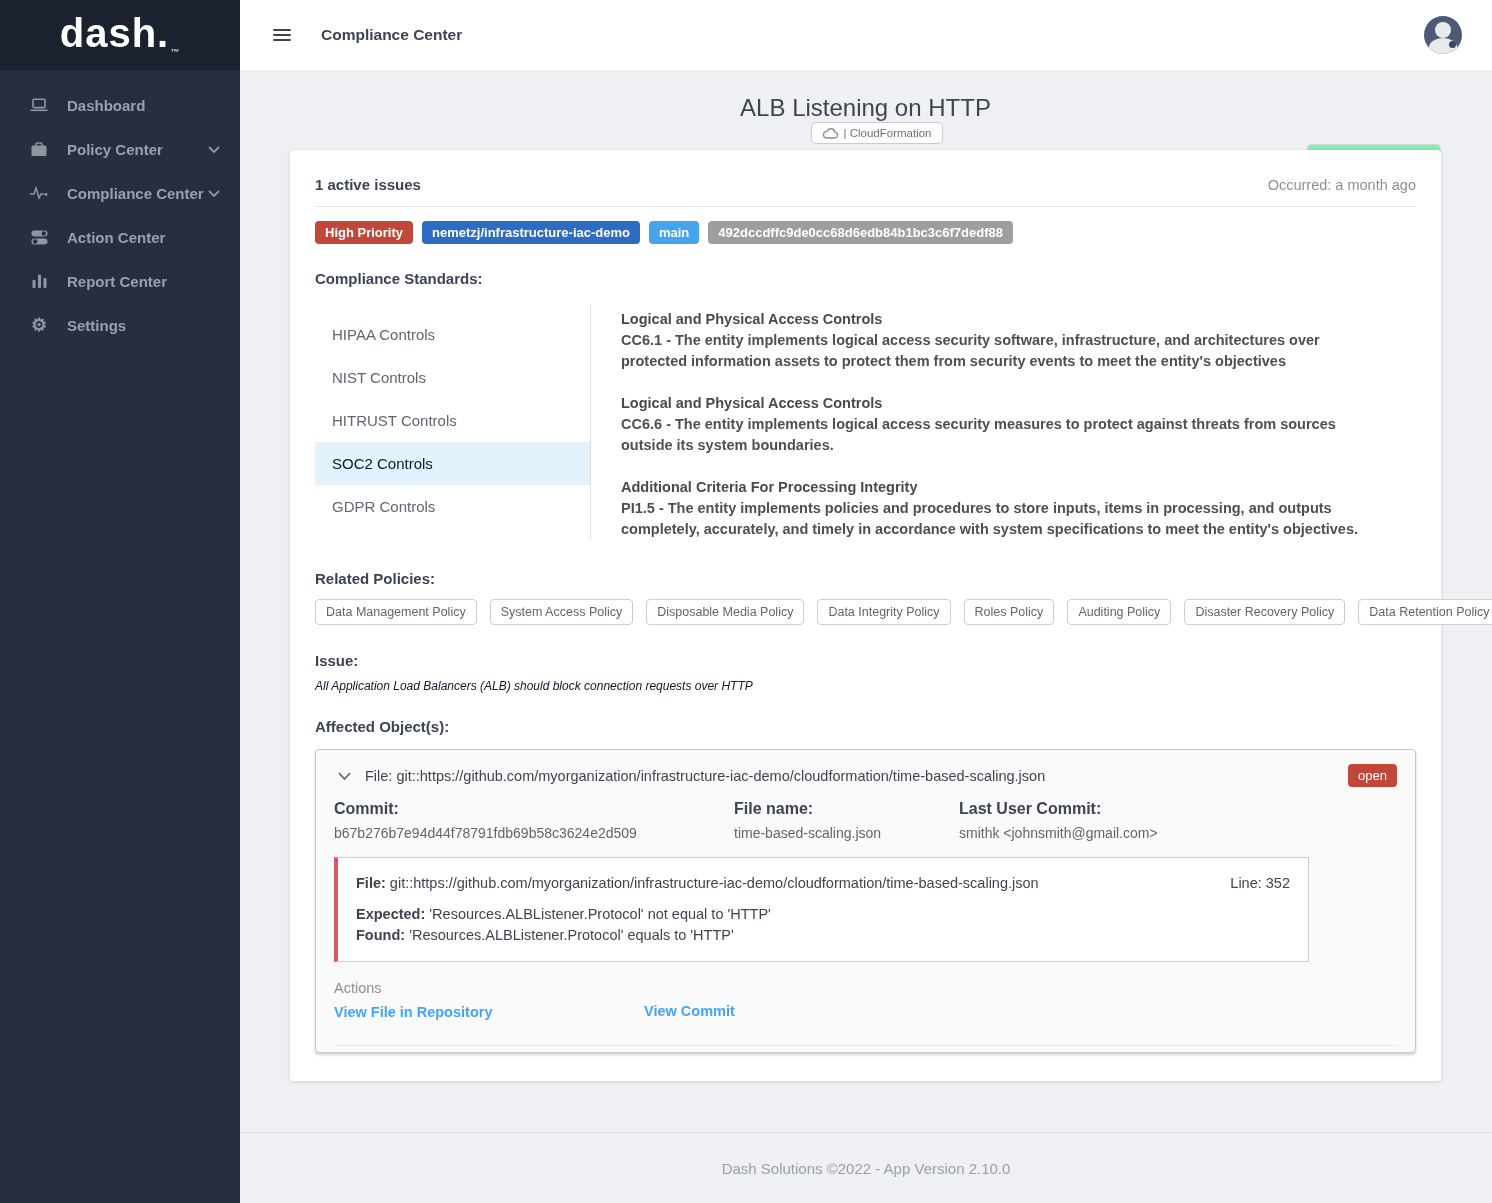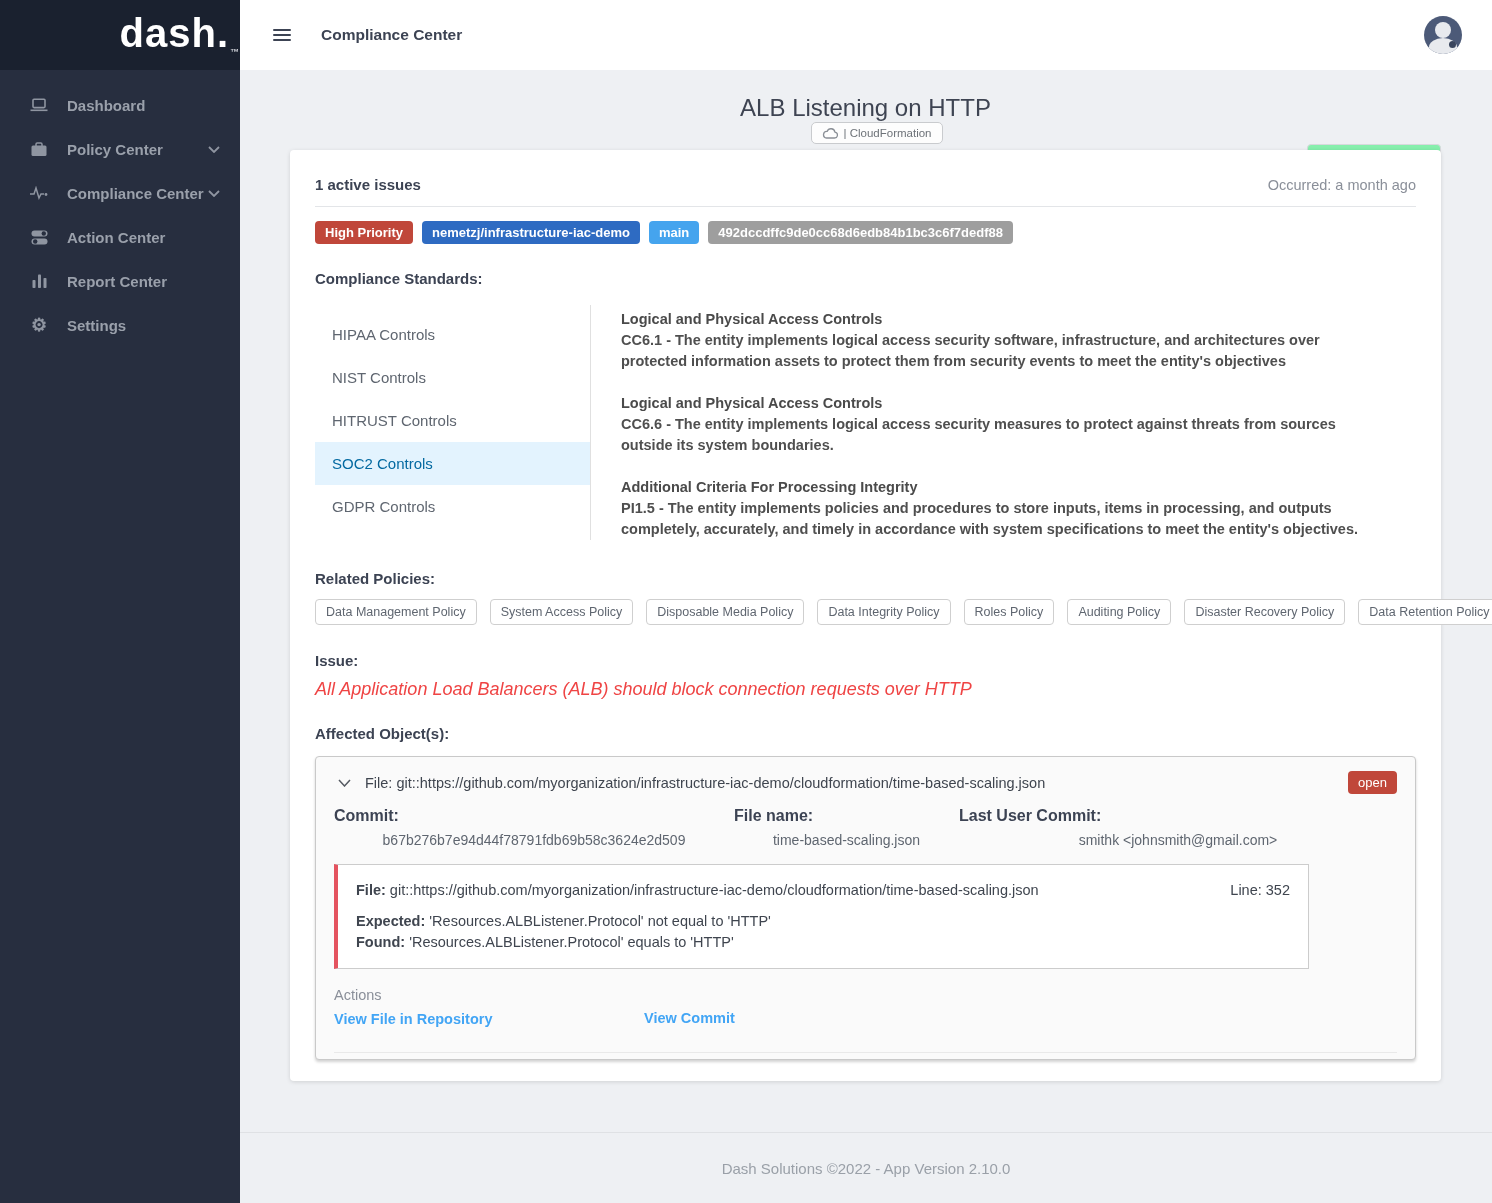--- a/index.html
+++ b/index.html
@@ -2,21 +2,21 @@
 <html><head>
 <meta charset="utf-8">
 <style>
   html,body{margin:0;padding:0;}
   body{width:1492px;height:1203px;position:relative;overflow:hidden;
        background:#eef0f3;font-family:"Liberation Sans",sans-serif;
        -webkit-font-smoothing:antialiased;color:#3c4353;}
 
   
   .sidebar{position:absolute;left:0;top:0;width:240px;height:1203px;background:#272e3f;z-index:5;}
-  .logo-area{height:70px;background:#1a212f;display:flex;align-items:center;justify-content:flex-end;}
+  .logo-area{height:70px;background:#1a212f;display:flex;align-items:center;justify-content:center;}
   .logo{color:#ffffff;font-size:40px;font-weight:bold;letter-spacing:1px;line-height:1;}
   .logo .tm{font-size:9px;vertical-align:-8px;margin-left:1px;color:#cfd2d8;}
   .nav{padding-top:13px;}
   .nav-item{height:44px;display:flex;align-items:center;padding:0 20px 0 28px;
             color:#9aa0ab;font-size:15px;font-weight:bold;cursor:pointer;}
   .nav-icon{width:22px;margin-right:17px;display:flex;align-items:center;justify-content:center;color:#8f95a1;}
   .nav-chevron{margin-left:auto;color:#8f95a1;display:flex;}
   .gear-glyph{font-size:18px;line-height:1;}
 
   
@@ -56,41 +56,41 @@
   .badge-priority{background:#c0473a;}
   .badge-repo{background:#2e6bc2;}
   .badge-branch{background:#45a4ee;}
   .badge-commit{background:#9e9e9e;}
 
   .section-label{margin-top:26px;font-size:15px;font-weight:bold;color:#3c4353;}
 
   .standards-wrap{margin-top:18px;display:flex;}
   .standards-list{width:276px;border-right:1px solid #e0e0e0;padding:8px 0 12px 0;box-sizing:border-box;}
   .standard-item{padding:13px 17px;font-size:15px;color:#5f6670;cursor:pointer;}
-  .standard-item.selected{background:#e3f3fe;color:#0369a1;}
+  .standard-item.selected{background:#e3f3fe;color:#0f172a;}
   .controls-col{flex:1;padding-left:30px;display:flex;flex-direction:column;gap:21px;padding-top:4px;}
   .control-title{font-weight:bold;color:#4a4a4a;font-size:14.5px;line-height:21px;}
   .control-body{font-weight:bold;color:#4f4f4f;font-size:14.5px;line-height:21px;max-width:740px;}
 
   .chips-row{margin-top:12px;display:flex;gap:13px;}
   .chip{border:1px solid #cfcfcf;border-radius:4px;padding:5px 10px;font-size:12.5px;color:#5f6670;
         background:#ffffff;cursor:pointer;white-space:nowrap;}
 
-  .issue-text{margin-top:10px;font-style:italic;font-size:18px;color:#ef4444;}
+  .issue-text{margin-top:10px;font-style:italic;font-size:12px;color:#0f172a;}
 
   .accordion{margin-top:14px;background:#fafafa;border:1px solid #c9c9c9;border-radius:4px;
              box-shadow:0 2px 3px rgba(0,0,0,.18);height:304px;box-sizing:border-box;}
   .acc-header{display:flex;align-items:center;padding:14px 18px 0 22px;gap:14px;}
   .acc-chevron{color:#555a62;display:flex;cursor:pointer;}
   .acc-file{font-size:14.5px;color:#3f454f;}
   .open-badge{margin-left:auto;background:#c0473a;color:#ffffff;border-radius:4px;
               padding:4px 10px;font-size:13px;cursor:pointer;}
   .acc-info{display:grid;grid-template-columns:400px 225px 1fr;padding:13px 18px 0 18px;}
   .info-label{font-size:16px;font-weight:bold;color:#3c4353;}
-  .info-value{font-size:14px;color:#5f6670;margin-top:7px;text-align:center;}
+  .info-value{font-size:14px;color:#5f6670;margin-top:7px;}
   .violation{margin:16px 106px 0 18px;background:#ffffff;border:1px solid #cccccc;
              border-left:4px solid #e4535f;padding:17px 18px 18px 18px;}
   .v-file-row{display:flex;justify-content:space-between;font-size:14.5px;color:#3f454f;}
   .v-line{color:#3f454f;}
   .v-row{font-size:14.5px;color:#3f454f;margin-top:5px;}
   .v-row.first{margin-top:15px;}
   .b{font-weight:bold;}
   .actions-label{margin:18px 18px 0 18px;font-size:14.5px;color:#8a8f99;}
   .links-row{margin:7px 18px 0 18px;display:flex;}
   .action-link{color:#42a5f5;font-weight:bold;font-size:14.5px;cursor:pointer;text-decoration:none;}

